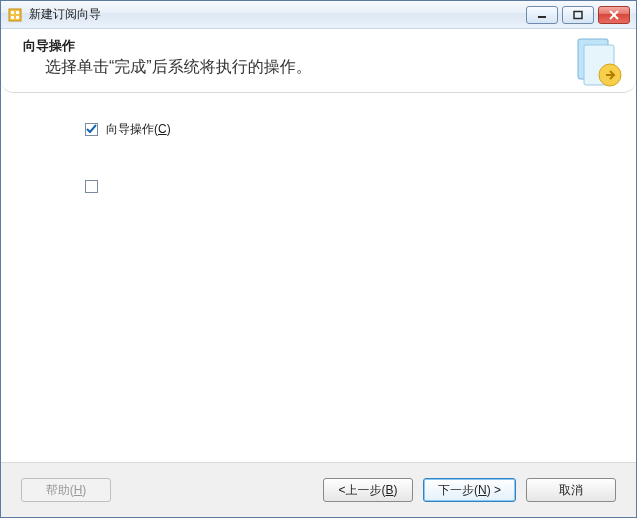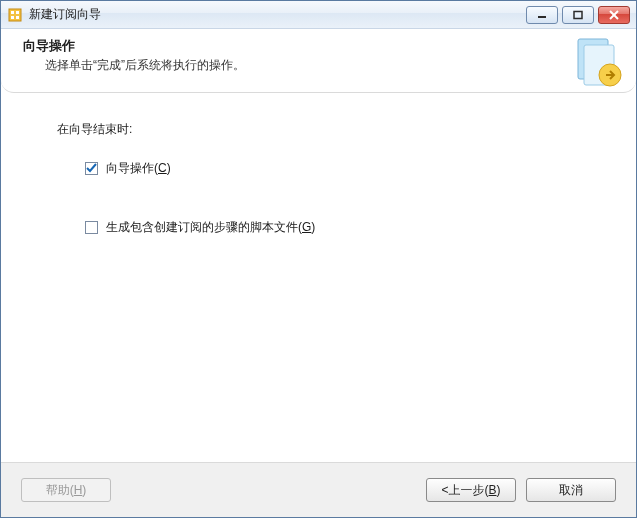--- a/index.html
+++ b/index.html
@@ -42,21 +42,21 @@
   
   .header-panel {
     height:64px;
     background:#fff;
     border-bottom:1px solid #dadada;
     padding:8px 14px 6px 22px;
     position:relative;
     border-radius:13px;
   }
   .header-title { font-size:13px; font-weight:bold; color:#222; }
-  .header-sub { font-size:12px; color:#333; padding-left:22px; margin-top:2px; }
+  .header-sub { font-size:16px; color:#333; padding-left:22px; margin-top:2px; }
   .header-graphic {
     position:absolute; right:10px; top:6px;
     width:56px; height:52px;
   }
   
   .body-area {
     flex:1;
     background:#fff;
     padding:28px 34px 10px 56px;
     font-size:12px; color:#1a1a1a;
@@ -152,54 +152,55 @@
       <svg viewBox="0 0 56 52">
         <rect x="8" y="4" width="30" height="40" rx="2" fill="#bfe3f7" stroke="#7db5d9"></rect>
         <rect x="14" y="10" width="30" height="40" rx="2" fill="#e6f4fc" stroke="#9ccbe6"></rect>
         <circle cx="40" cy="40" r="11" fill="#f7cf4a" stroke="#d5a420"></circle>
         <path d="M36 40 L44 40 M40 36 L44 40 L40 44" fill="none" stroke="#b07d00" stroke-width="2"></path>
       </svg>
     </div>
   </div>
 
   <div class="body-area">
-    <div class="body-label">在向导结束时:</div>
 
     <div class="option-row">
       <span class="chk checked">
         <svg viewBox="0 0 11 11">
             <polyline points="1,5 4,8 10,1" fill="none" stroke="#1767b5" stroke-width="2"></polyline>
           </svg>
       </span>
       <span class="opt-label">
         <span>向导操作(</span><span class="accel">C</span><span>)</span>
       </span>
     </div>
 
     <div class="option-row">
       <span class="chk">
         
       </span>
-      <span class="opt-label">
-        <span>生成包含创建订阅的步骤的脚本文件(</span><span class="accel">G</span><span>)</span>
-      </span>
     </div>
   </div>
 
   <div class="footer">
     <div class="btn disabled">
       <span>帮助(</span>
         <span class="accel">H</span>
         <span>)</span>
     </div>
     <div class="spacer"></div>
     <div class="btn">
       <span>&lt; </span>
         <span>上一步(</span>
         <span class="accel">B</span>
         <span>)</span>
     </div>
+    <div class="btn default-btn">
+      <span>下一步(</span>
+        <span class="accel">N</span>
+        <span>) &gt;</span>
+    </div>
     <div class="btn">
       <span>取消</span>
     </div>
   </div>
 
 </div>
 
 </body></html>

